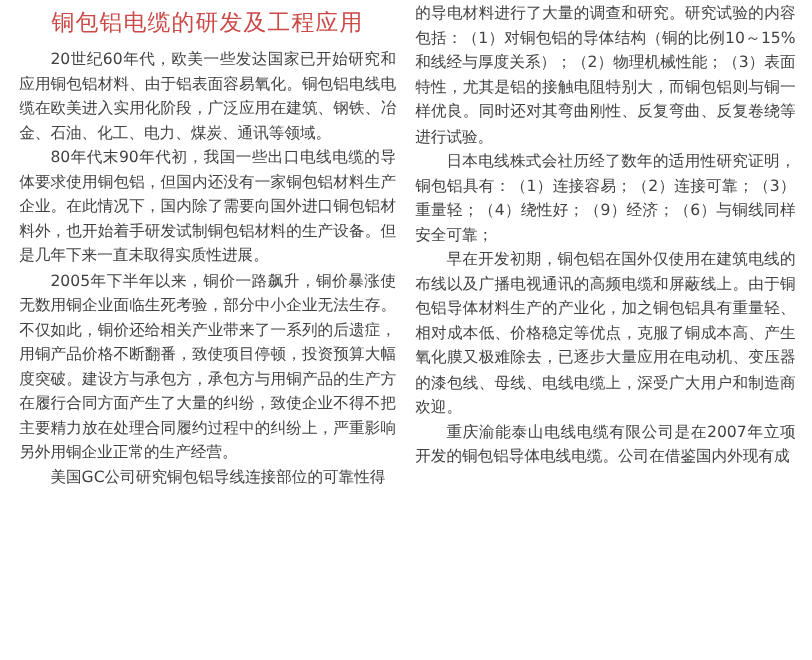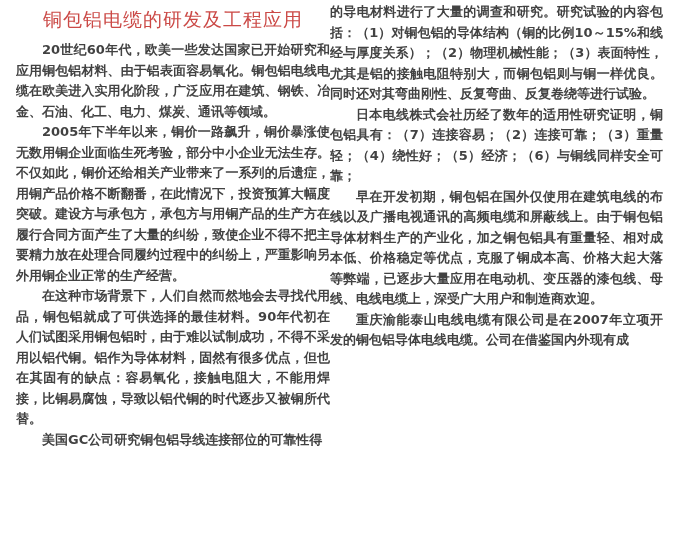--- a/index.html
+++ b/index.html
@@ -13,20 +13,21 @@
     height: 550px;
     background: #ffffff;
     overflow: hidden;
     font-family: "DejaVu Sans", "Liberation Sans", sans-serif;
   }
   .article {
     display: flex;
     box-sizing: border-box;
     height: 550px;
     padding: 0 14px 0 16px;
+    gap: 16px;
     overflow: hidden;
   }
   .col {
     font-size: 13px;
     line-height: 20.5px;
     color: #424242;
     text-align: justify;
     overflow: hidden;
   }
   .col-left {
@@ -43,41 +44,40 @@
     letter-spacing: 1px;
     line-height: 24px;
     color: #cb4946;
     text-align: center;
     margin: 7px 0 9px 0;
   }
   p.para {
     margin: 0;
     padding: 0;
     text-indent: 2em;
-    font-weight: bold;
   }
   p.para.continuation {
     text-indent: 0;
   }
 </style>
 </head>
 <body>
 
 <div class="page">
   <div class="article">
 
     <div class="col col-left">
       <h1 class="title">铜包铝电缆的研发及工程应用</h1>
       <p class="para">20世纪60年代，欧美一些发达国家已开始研究和应用铜包铝材料、由于铝表面容易氧化。铜包铝电线电缆在欧美进入实用化阶段，广泛应用在建筑、钢铁、冶金、石油、化工、电力、煤炭、通讯等领域。</p>
-      <p class="para">2005年下半年以来，铜价一路飙升，铜价暴涨使无数用铜企业面临生死考验，部分中小企业无法生存。不仅如此，铜价还给相关产业带来了一系列的后遗症，用铜产品价格不断翻番，在此情况下，投资预算大幅度突破。建设方与承包方，承包方与用铜产品的生产方在履行合同方面产生了大量的纠纷，致使企业不得不把主要精力放在处理合同履约过程中的纠纷上，严重影响另外用铜企业正常的生产经营。</p>
-      <p class="para">在这种市场背景下，人们自然而然地会去寻找代用品，铜包铝就成了可供选择的最佳材料。90年代初在人们试图采用铜包铝时，由于难以试制成功，不得不采用以铝代铜。铝作为导体材料，固然有很多优点，但也在其固有的缺点：容易氧化，接触电阻大，不能用焊接，比铜易腐蚀，导致以铝代铜的时代逐步又被铜所代替。</p>
+      <p class="para">80年代末90年代初，我国一些出口电线电缆的导体要求使用铜包铝，但国内还没有一家铜包铝材料生产企业。在此情况下，国内除了需要向国外进口铜包铝材料外，也开始着手研发试制铜包铝材料的生产设备。但是几年下来一直未取得实质性进展。</p>
+      <p class="para">2005年下半年以来，铜价一路飙升，铜价暴涨使无数用铜企业面临生死考验，部分中小企业无法生存。不仅如此，铜价还给相关产业带来了一系列的后遗症，用铜产品价格不断翻番，致使项目停顿，投资预算大幅度突破。建设方与承包方，承包方与用铜产品的生产方在履行合同方面产生了大量的纠纷，致使企业不得不把主要精力放在处理合同履约过程中的纠纷上，严重影响另外用铜企业正常的生产经营。</p>
       <p class="para">美国GC公司研究铜包铝导线连接部位的可靠性得</p>
     </div>
 
     <div class="col col-right">
       <p class="para continuation">的导电材料进行了大量的调查和研究。研究试验的内容包括：（1）对铜包铝的导体结构（铜的比例10～15%和线经与厚度关系）；（2）物理机械性能；（3）表面特性，尤其是铝的接触电阻特别大，而铜包铝则与铜一样优良。同时还对其弯曲刚性、反复弯曲、反复卷绕等进行试验。</p>
-      <p class="para">日本电线株式会社历经了数年的适用性研究证明，铜包铝具有：（7）连接容易；（2）连接可靠；（3）重量轻；（4）绕性好；（5）经济；（6）与铜线同样安全可靠；</p>
-      <p class="para">早在开发初期，铜包铝在国外仅使用在建筑电线的布线以及广播电视通讯的高频电缆和屏蔽线上。由于铜包铝导体材料生产的产业化，加之铜包铝具有重量轻、相对成本低、价格稳定等优点，克服了铜成本高、价格大起大落等弊端，已逐步大量应用在电动机、变压器的漆包线、母线、电线电缆上，深受广大用户和制造商欢迎。</p>
+      <p class="para">日本电线株式会社历经了数年的适用性研究证明，铜包铝具有：（1）连接容易；（2）连接可靠；（3）重量轻；（4）绕性好；（9）经济；（6）与铜线同样安全可靠；</p>
+      <p class="para">早在开发初期，铜包铝在国外仅使用在建筑电线的布线以及广播电视通讯的高频电缆和屏蔽线上。由于铜包铝导体材料生产的产业化，加之铜包铝具有重量轻、相对成本低、价格稳定等优点，克服了铜成本高、产生氧化膜又极难除去，已逐步大量应用在电动机、变压器的漆包线、母线、电线电缆上，深受广大用户和制造商欢迎。</p>
       <p class="para">重庆渝能泰山电线电缆有限公司是在2007年立项开发的铜包铝导体电线电缆。公司在借鉴国内外现有成</p>
     </div>
 
   </div>
 </div>
 
 </body></html>

